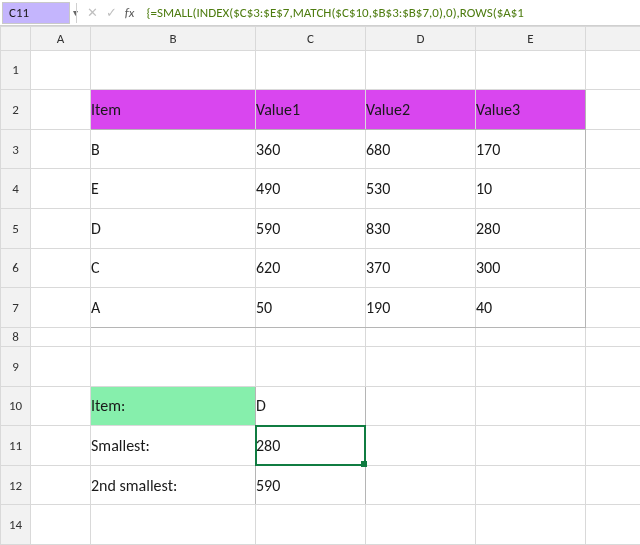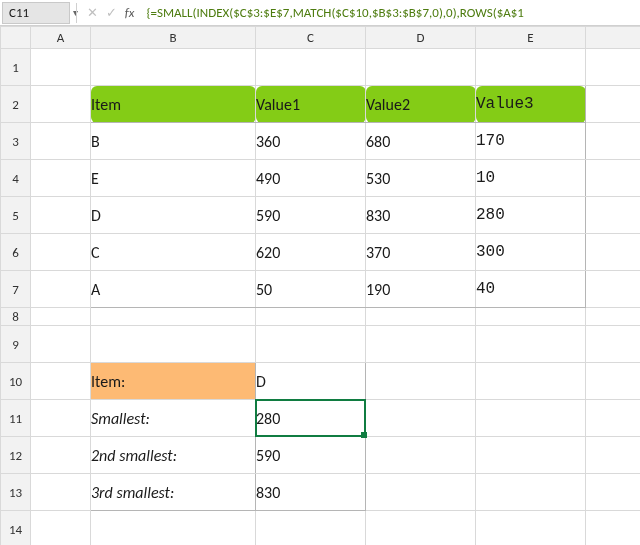--- a/index.html
+++ b/index.html
@@ -20,21 +20,21 @@
     height: 26px;
     border-bottom: 1px solid #d0d0d0;
     background: #fff;
     font-size: 13px;
   }
   .name-box {
     width: 68px;
     height: 22px;
     margin: 2px 2px;
     border: 1px solid #c9c9c9;
-    background: #e5e5e5;
+    background: #c4b5fd;
     display: flex;
     align-items: center;
     padding: 0 6px;
     justify-content: space-between;
     gap: 44px;
   }
   .name-box .chev { color: #666; font-size: 10px; }
   .fb-sep { width:1px; height:20px; background:#d0d0d0; margin:0 4px;}
   .fb-icons { display:flex; align-items:center; gap:8px; padding:0 6px; color:#bfbfbf;}
   .fb-icons .fx { font-style: italic; color:#5a5a5a;text-align:right;}
@@ -82,40 +82,38 @@
   .cell {
     height: 37px;
     padding: 0 8px;
     text-align: left;
     vertical-align: middle;
     background:#fff;
     font-size: 16px;
   }
   .row8 .cell { height: 18px; }
   .hdr-cell {
-    background: #84cc16;
+    background: #d946ef;
     font-weight: bold;
     border-top: 1px solid #b5b5b5 !important;
     border-bottom: 1px solid #b5b5b5 !important;
-    border-radius: 6px;
   }
   .tbl-bot { border-bottom: 1px solid #b5b5b5 !important; }
   .tbl-l  { border-left: 1px solid #b5b5b5 !important; }
-  .tbl-r  { border-right: 1px solid #b5b5b5 !important; font-family: Liberation Mono, monospace; }
+  .tbl-r  { border-right: 1px solid #b5b5b5 !important; }
   .label-cell {
-    background: #fdba74;
+    background: #86efac;
     font-weight: bold;
     border-top:1px solid #b5b5b5 !important;
     border-left:1px solid #b5b5b5 !important;
     border-right:1px solid #b5b5b5 !important;
   }
   .result-label {
     border-left:1px solid #b5b5b5 !important;
     border-right:1px solid #b5b5b5 !important;
-    font-style:italic;
   }
   .result-val {
     border-right:1px solid #b5b5b5 !important;
   }
   .item-val{
     border-top:1px solid #b5b5b5 !important;
     border-right:1px solid #b5b5b5 !important;
   }
   .bot { border-bottom:1px solid #b5b5b5 !important; }
   .active-cell {
@@ -289,29 +287,20 @@
   <tr>
     <th class="row-head">12</th>
     <td class="cell"></td>
     <td class="cell result-label">2nd smallest:</td>
     <td class="cell result-val">590</td>
     <td class="cell"></td>
     <td class="cell"></td>
     <td class="cell"></td>
   </tr>
   <tr>
-    <th class="row-head">13</th>
-    <td class="cell"></td>
-    <td class="cell result-label bot">3rd smallest:</td>
-    <td class="cell result-val bot">830</td>
-    <td class="cell"></td>
-    <td class="cell"></td>
-    <td class="cell"></td>
-  </tr>
-  <tr>
     <th class="row-head">14</th>
     <td class="cell"></td>
     <td class="cell"></td>
     <td class="cell"></td>
     <td class="cell"></td>
     <td class="cell"></td>
     <td class="cell"></td>
   </tr>
 </tbody>
     </table>

